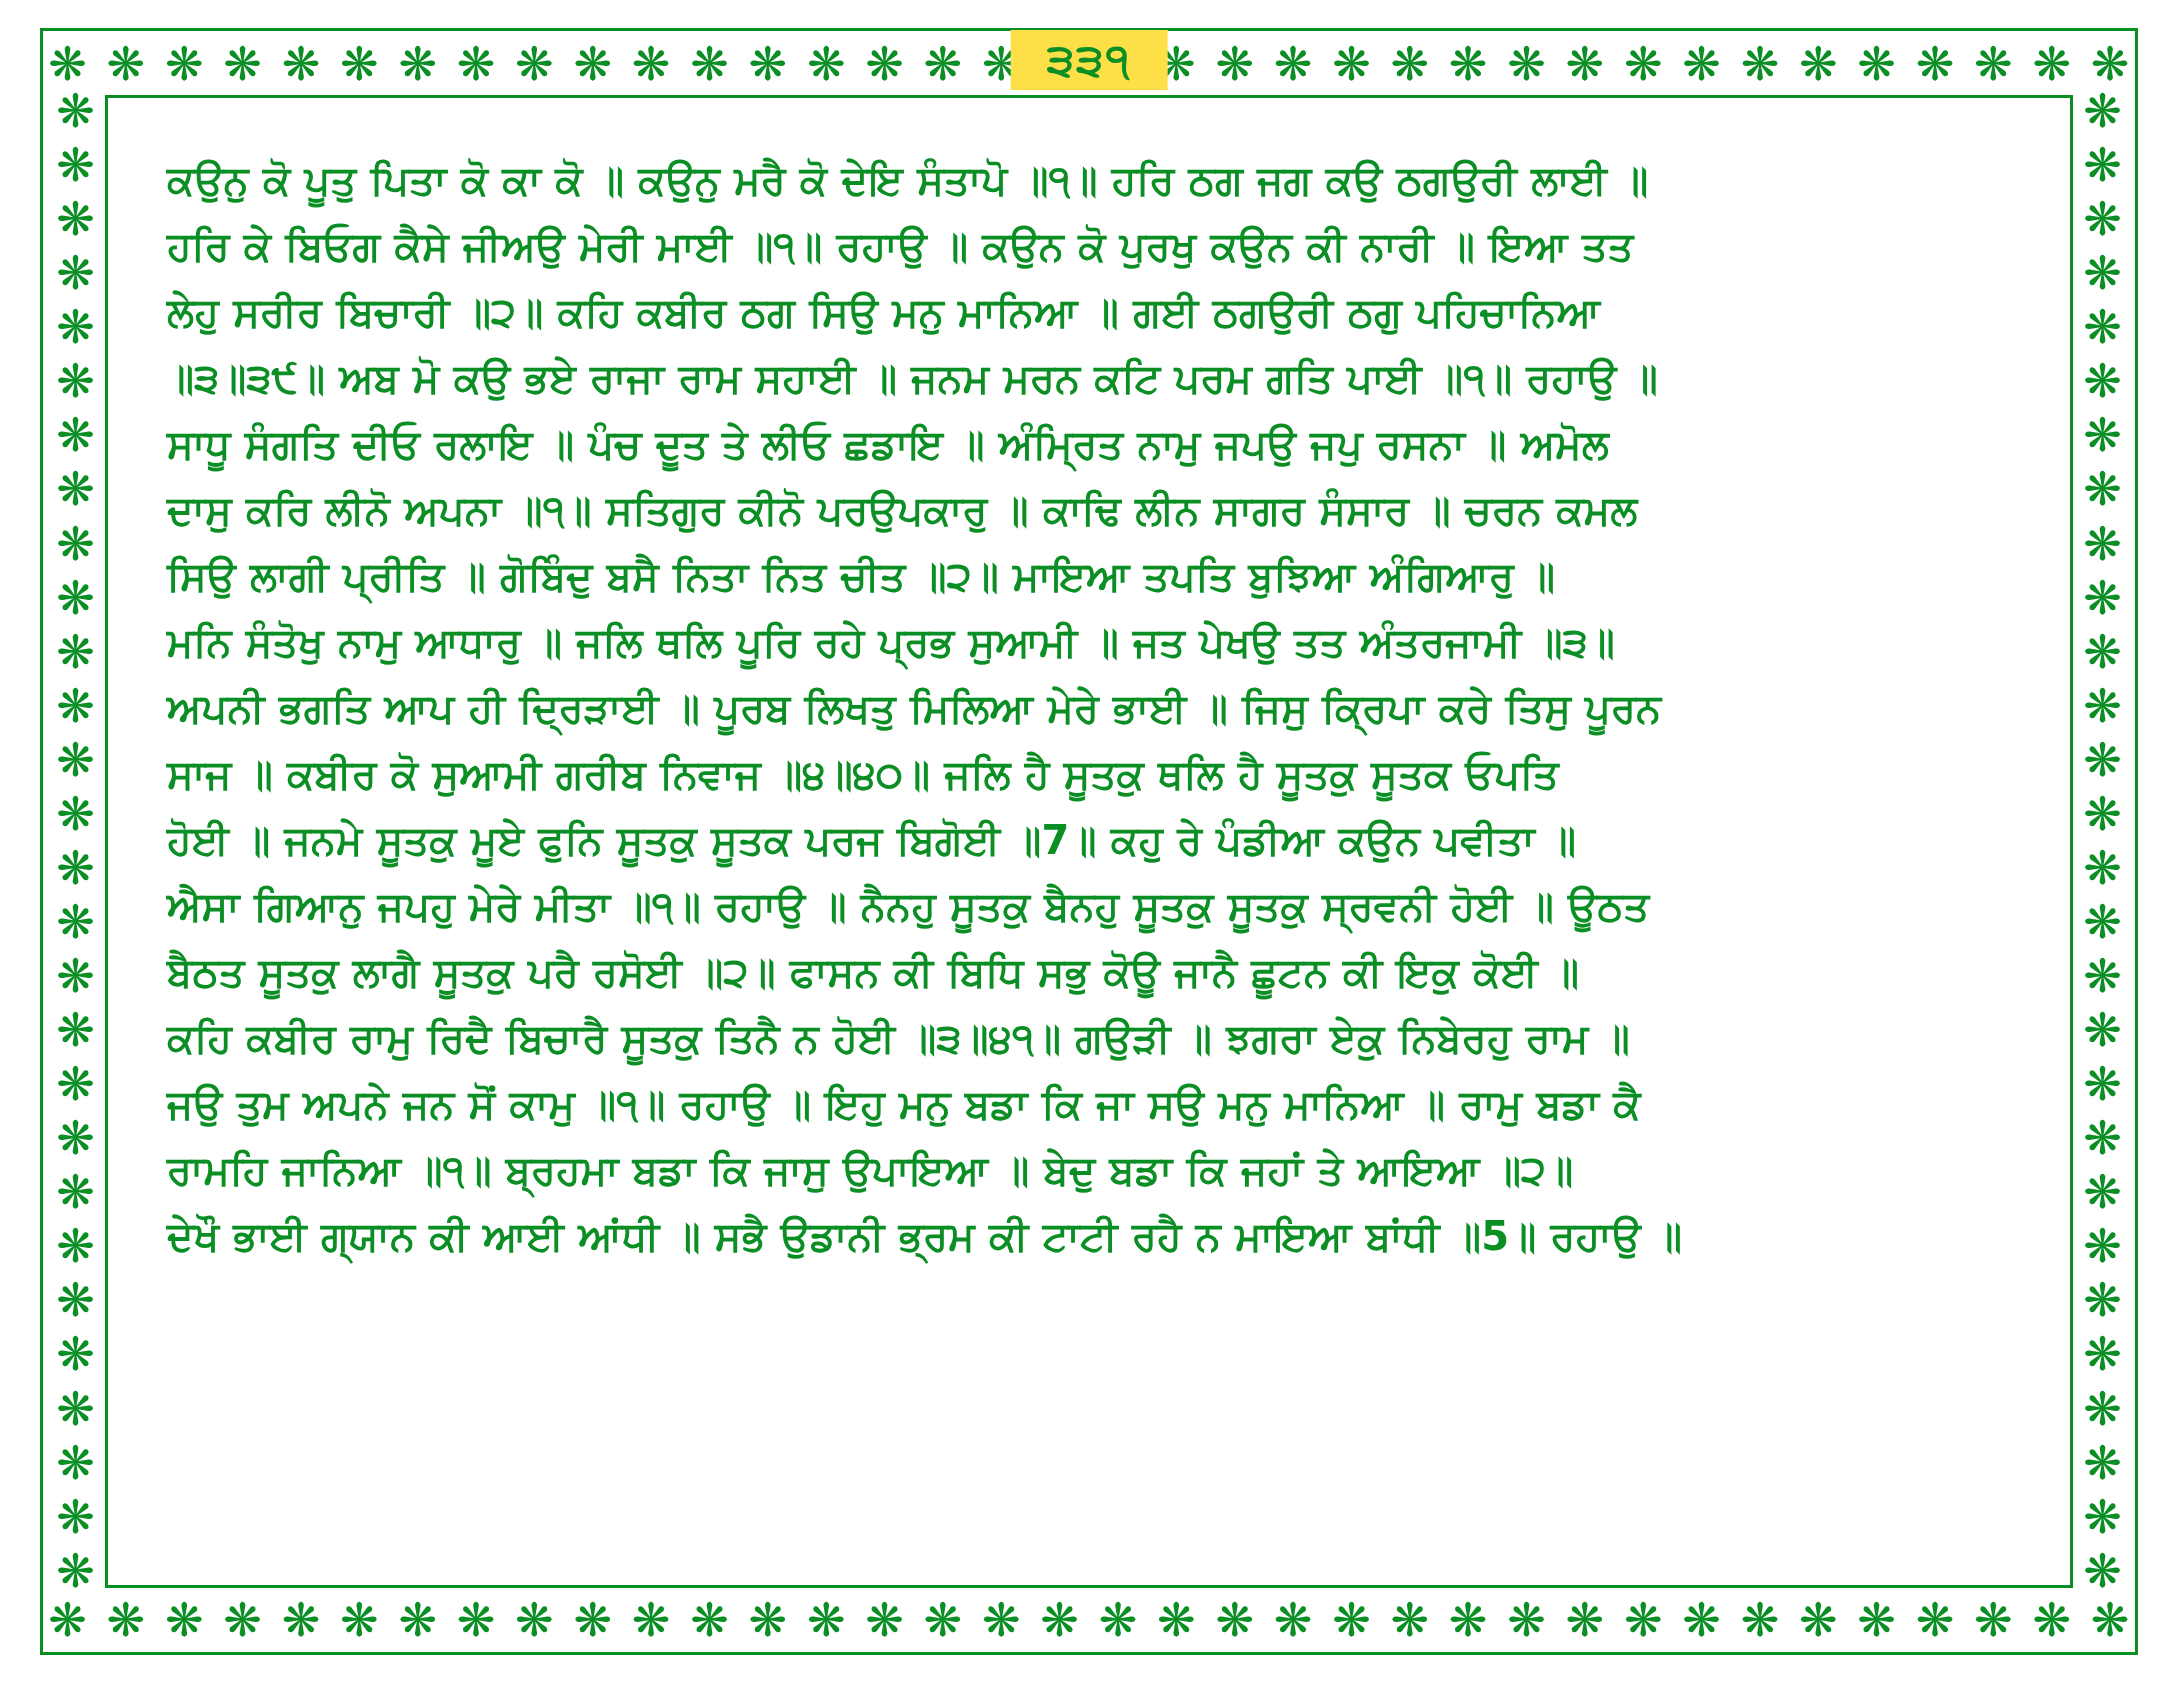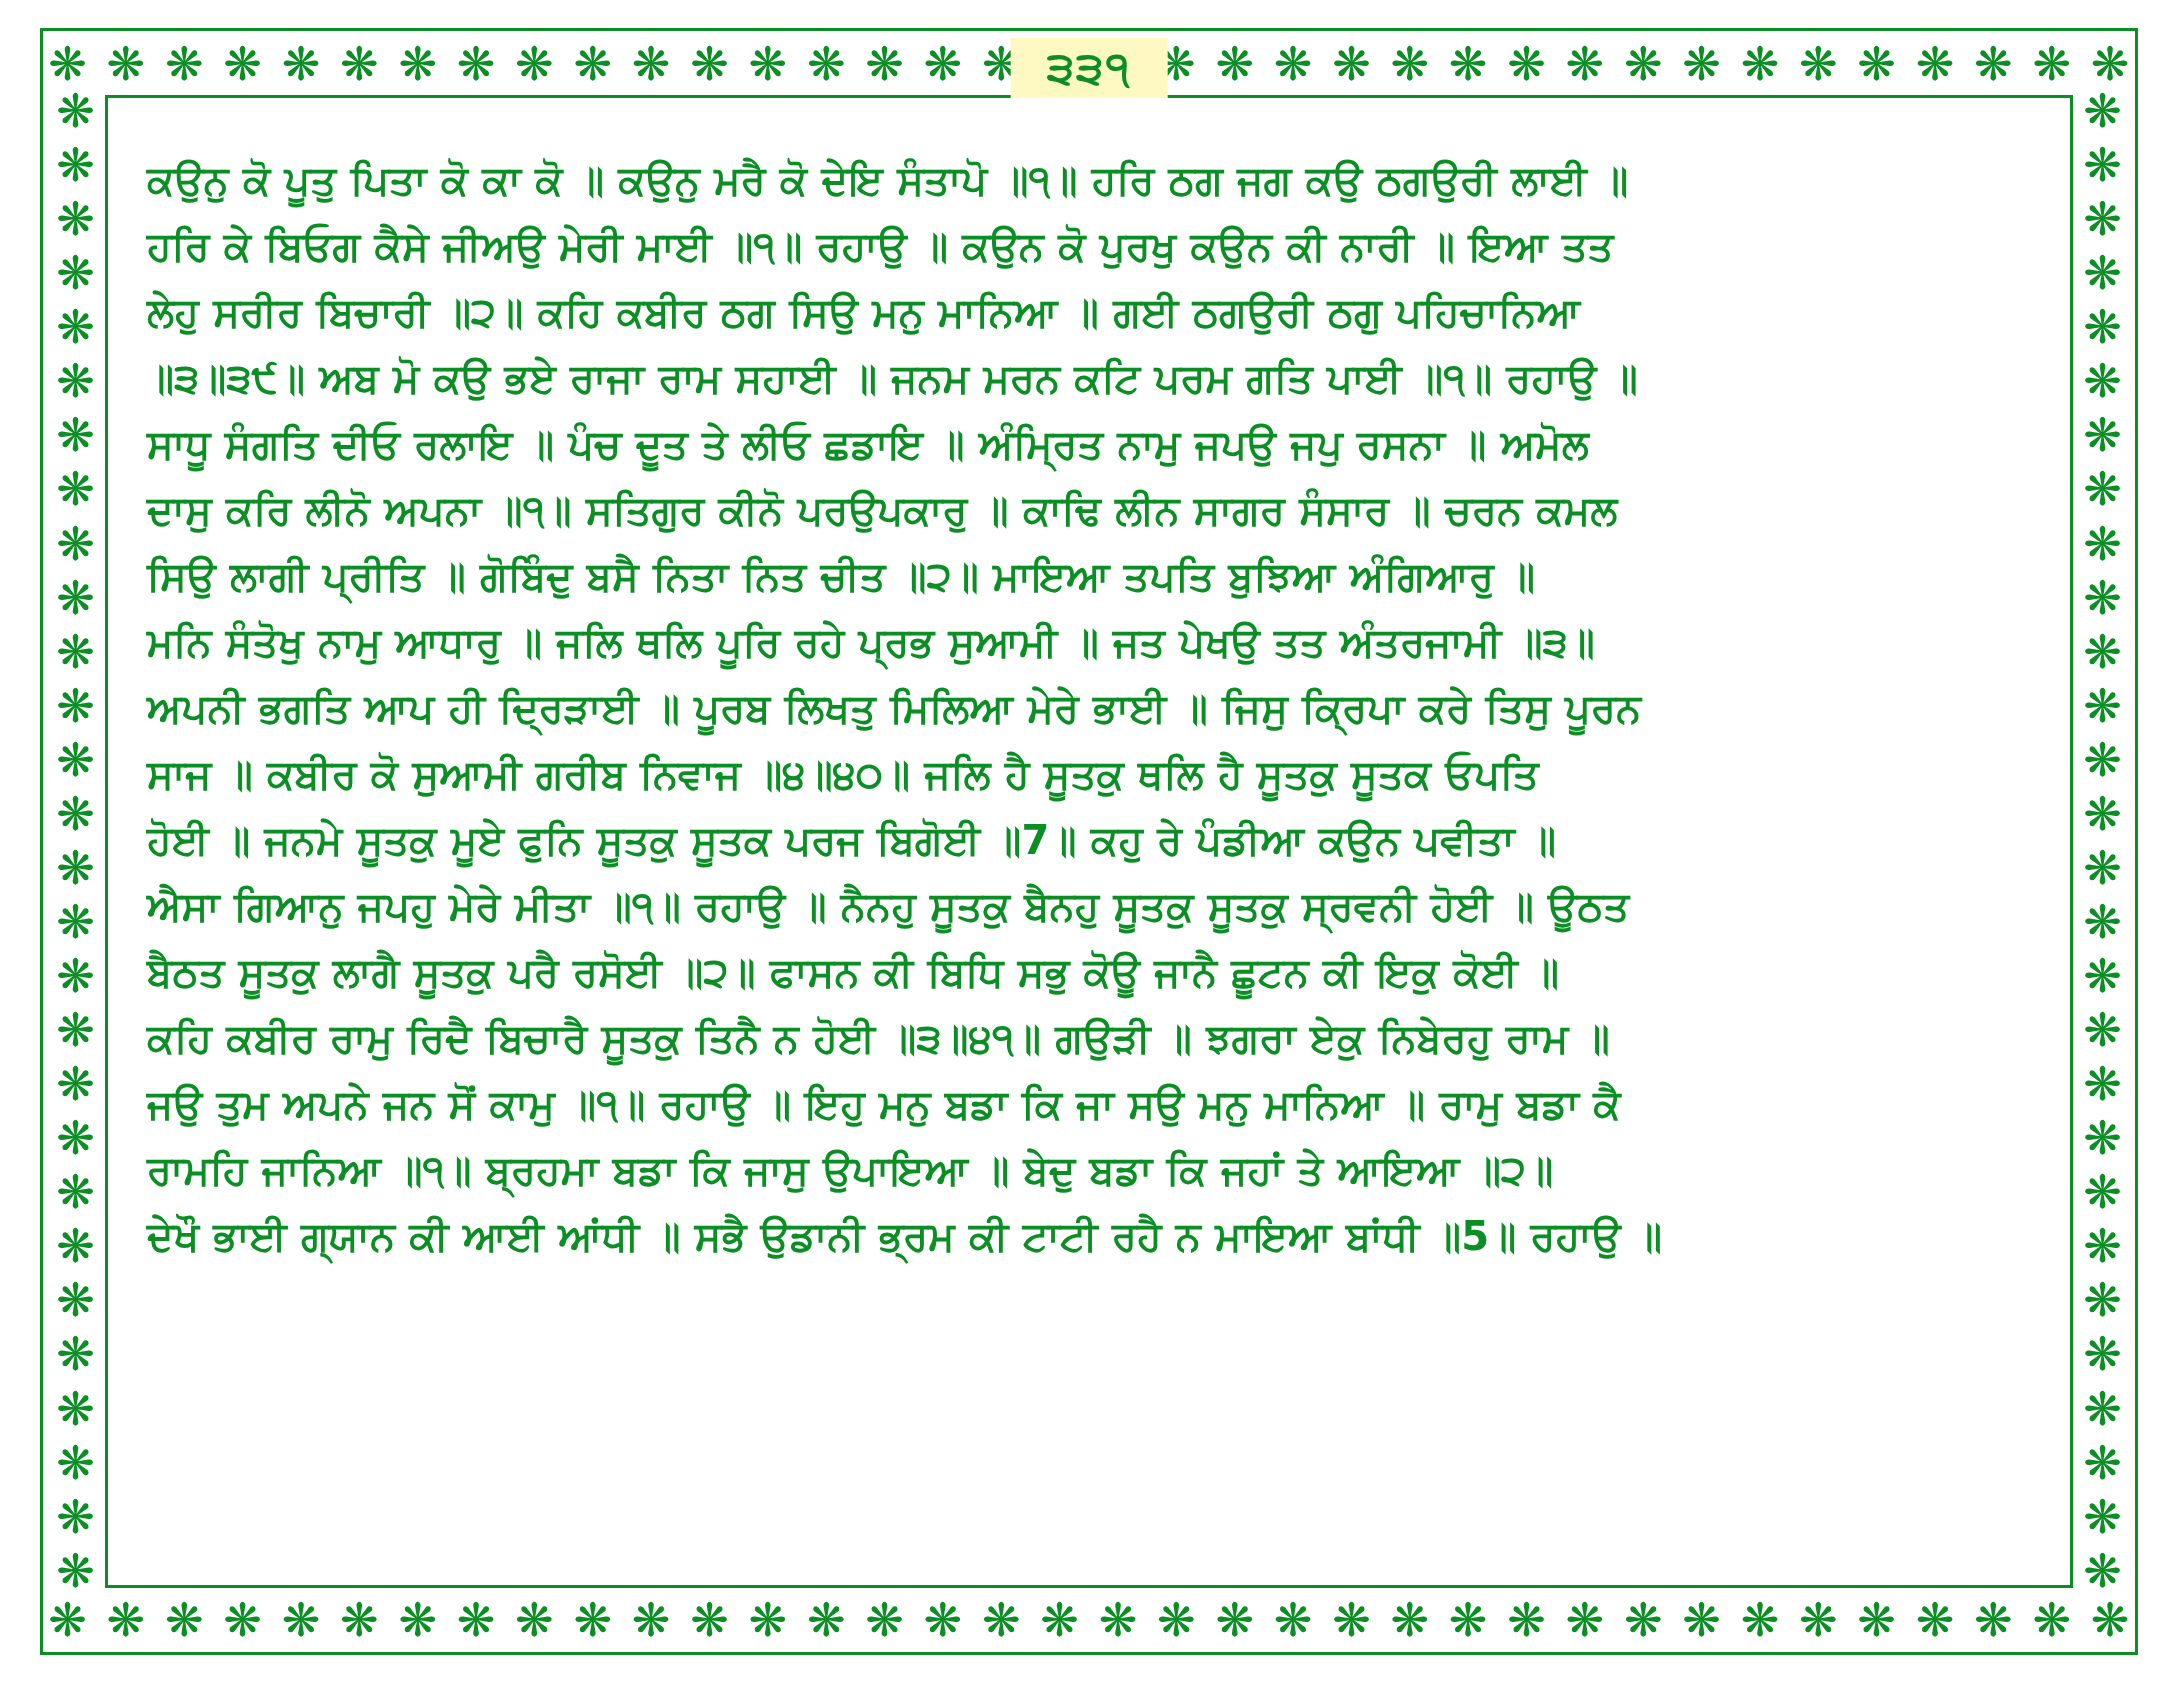--- a/index.html
+++ b/index.html
@@ -89,24 +89,24 @@
     top: 67px;
     right: 65px;
     bottom: 67px;
     border: 3px solid #0b8f24;
     box-sizing: border-box;
   }
 
   
   .page-number {
     position: absolute;
-    top: 38px;
+    top: 30px;
     left: 50%;
     transform: translateX(-50%);
-    background: #fef9c3;
+    background: #fde047;
     padding: 4px 36px;
     font-size: 44px;
     font-weight: bold;
     color: #0b8f24;
     letter-spacing: 2px;
     white-space: nowrap;
     z-index: 5;
   }
 
   
@@ -118,20 +118,21 @@
     bottom: 149px;
     color: #0b8f24;
   }
   .scripture-line {
     font-size: 40px;
     line-height: 66px;
     font-weight: bold;
     color: #0b8f24;
     white-space: nowrap;
     letter-spacing: 0.2px;
+    margin-left: 20px;
   }
 </style>
 </head>
 <body>
 
 <div class="page">
 
   <div class="border-frame">
     <div class="rule rule-outer-top"></div>
     <div class="rule rule-outer-bottom"></div>

